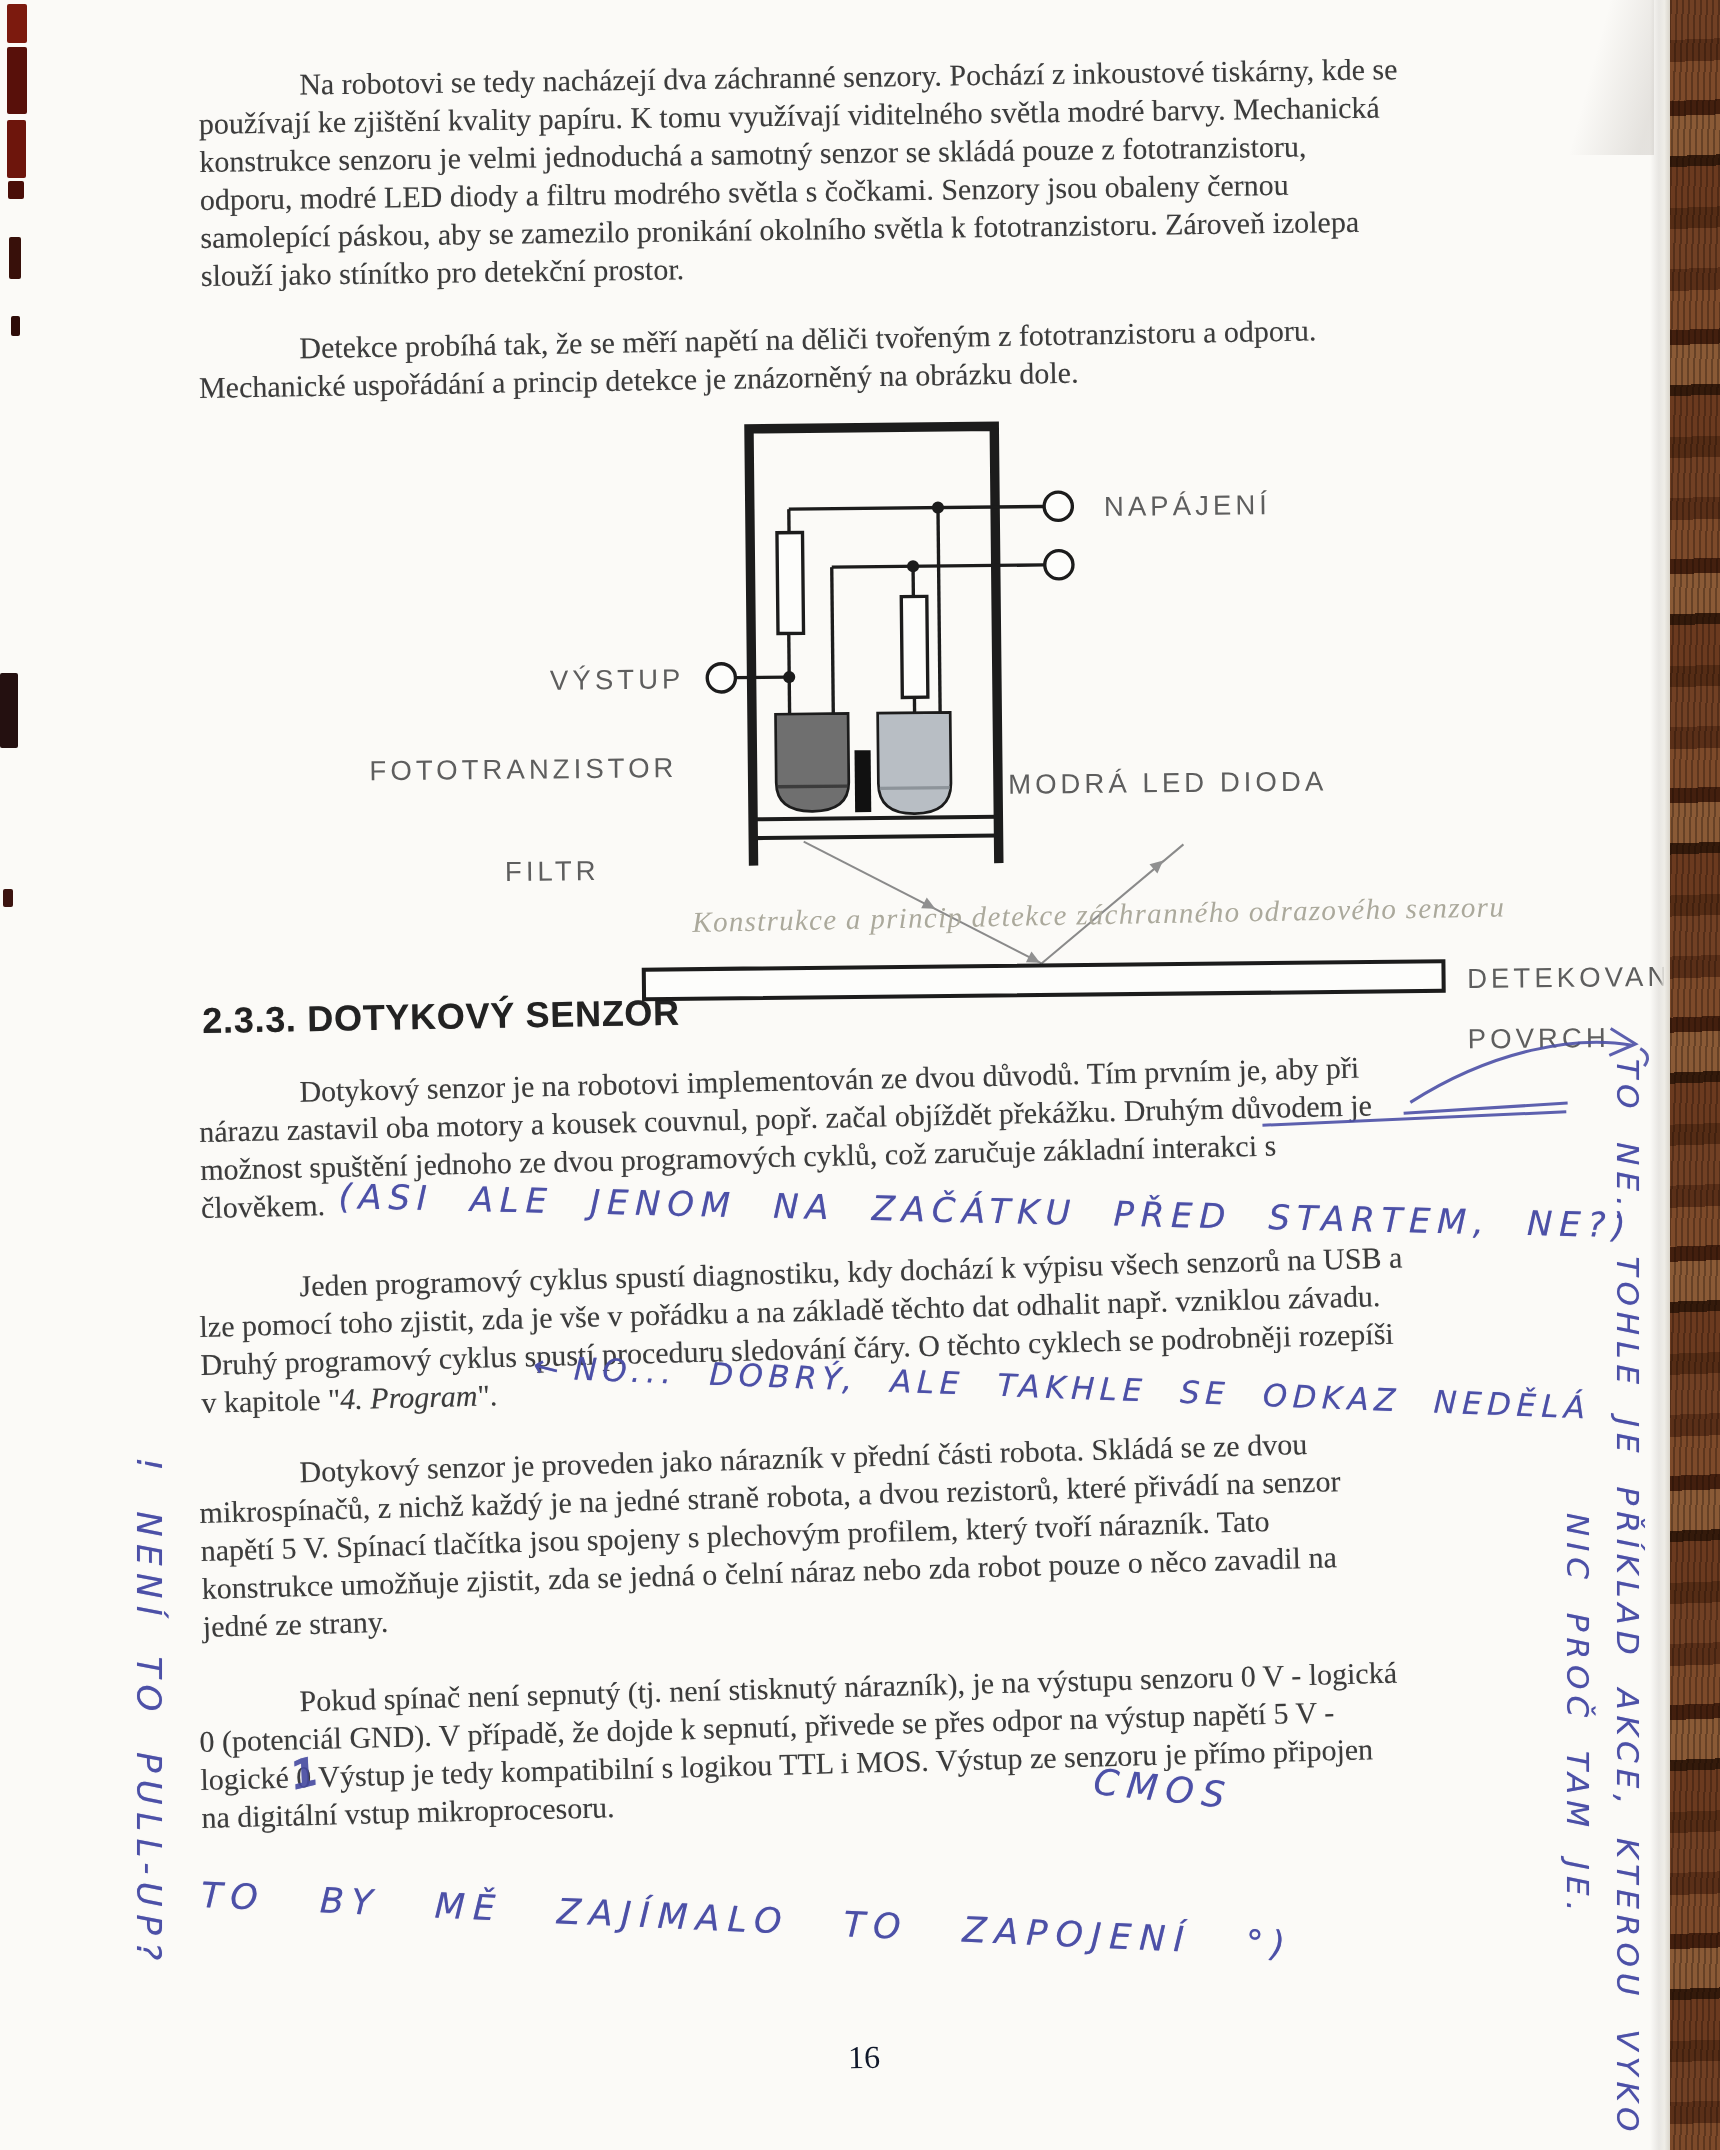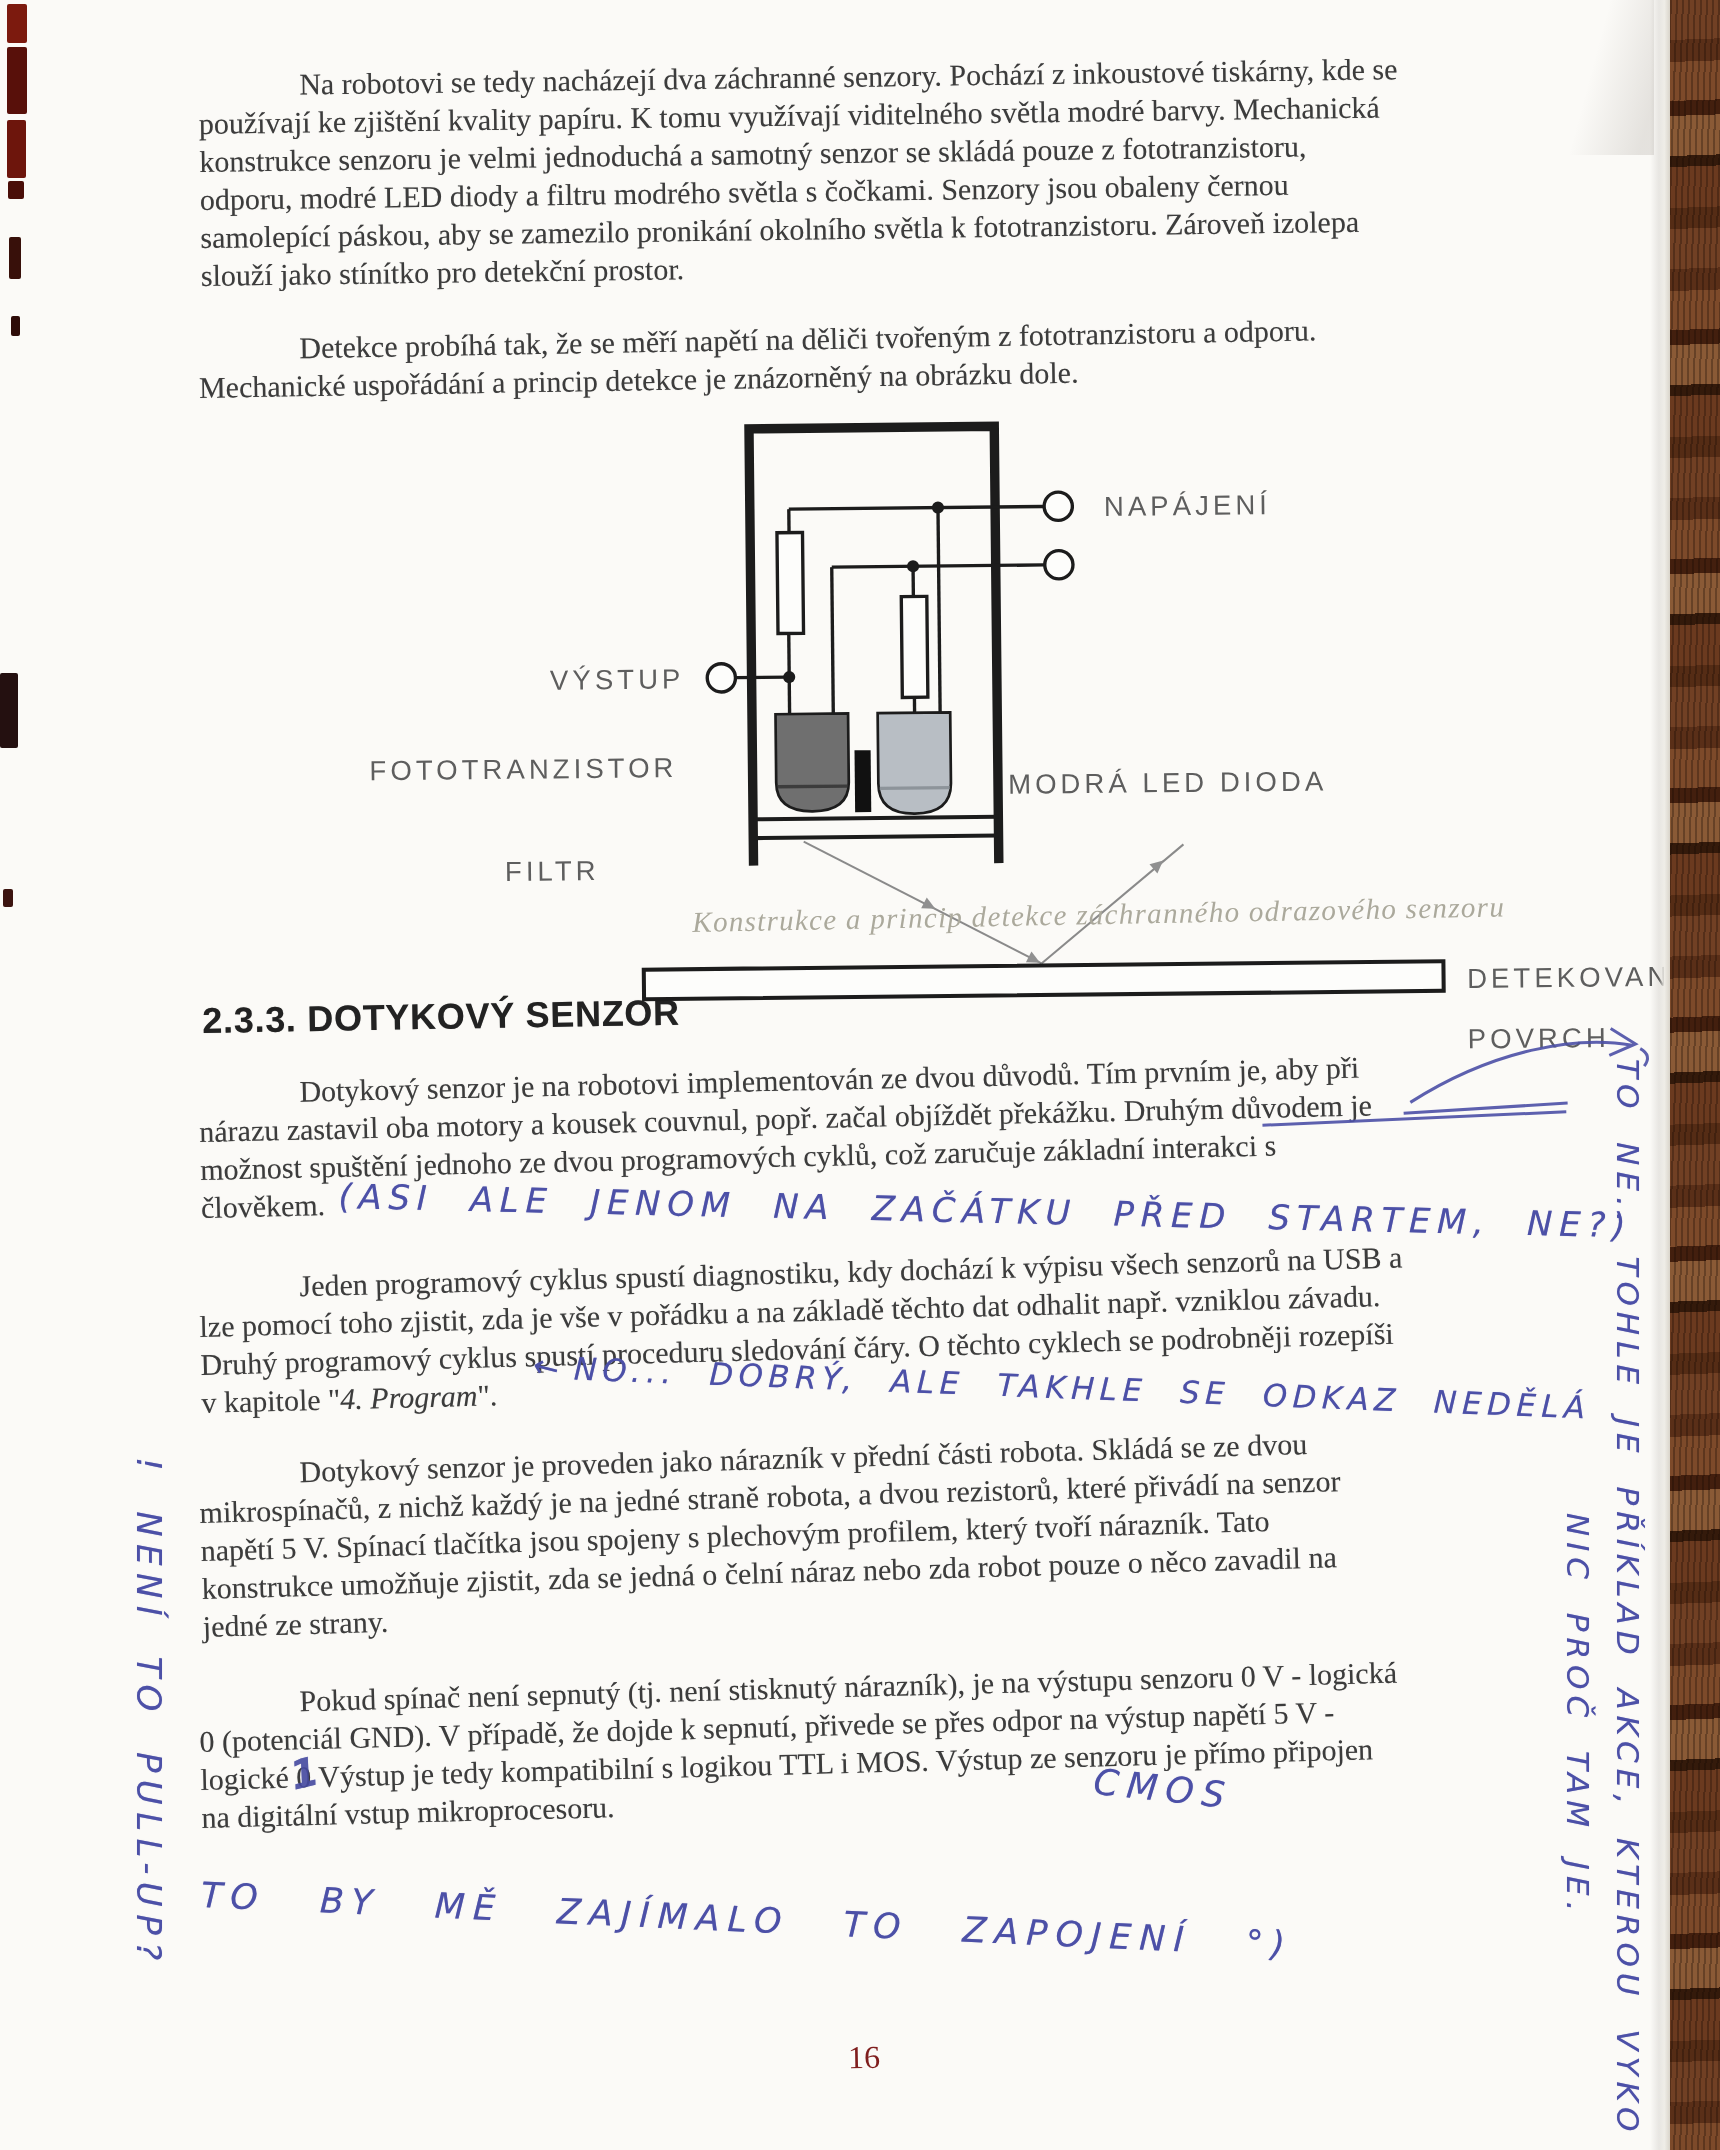--- a/index.html
+++ b/index.html
@@ -23,21 +23,21 @@
     color:#222;letter-spacing:0.7px;transform-origin:0 0;
     text-shadow:0 0 0.7px rgba(40,40,40,.4);
   }
   .caption{
     position:absolute;
     font:italic 29px/32px "Liberation Serif",serif;
     color:#aba99c;letter-spacing:1.3px;transform-origin:0 0;
   }
   .pagenum{
     position:absolute;left:848px;top:2039px;
-    font:32px "Liberation Serif",serif;color:#7f1d1d;transform:rotate(-1deg);
+    font:32px "Liberation Serif",serif;color:#0f172a;transform:rotate(-1deg);
   }
   
   .hand{
     position:absolute;
     font:italic 32px/43px "DejaVu Sans",sans-serif;
     color:#4c50a7;transform-origin:0 0;
     text-shadow:0 0 0.7px rgba(76,80,167,.55);
     white-space:nowrap;
   }
   .hand .arrow{font-style:normal;display:inline-block;transform:rotate(12deg);margin-right:9.4px;}

